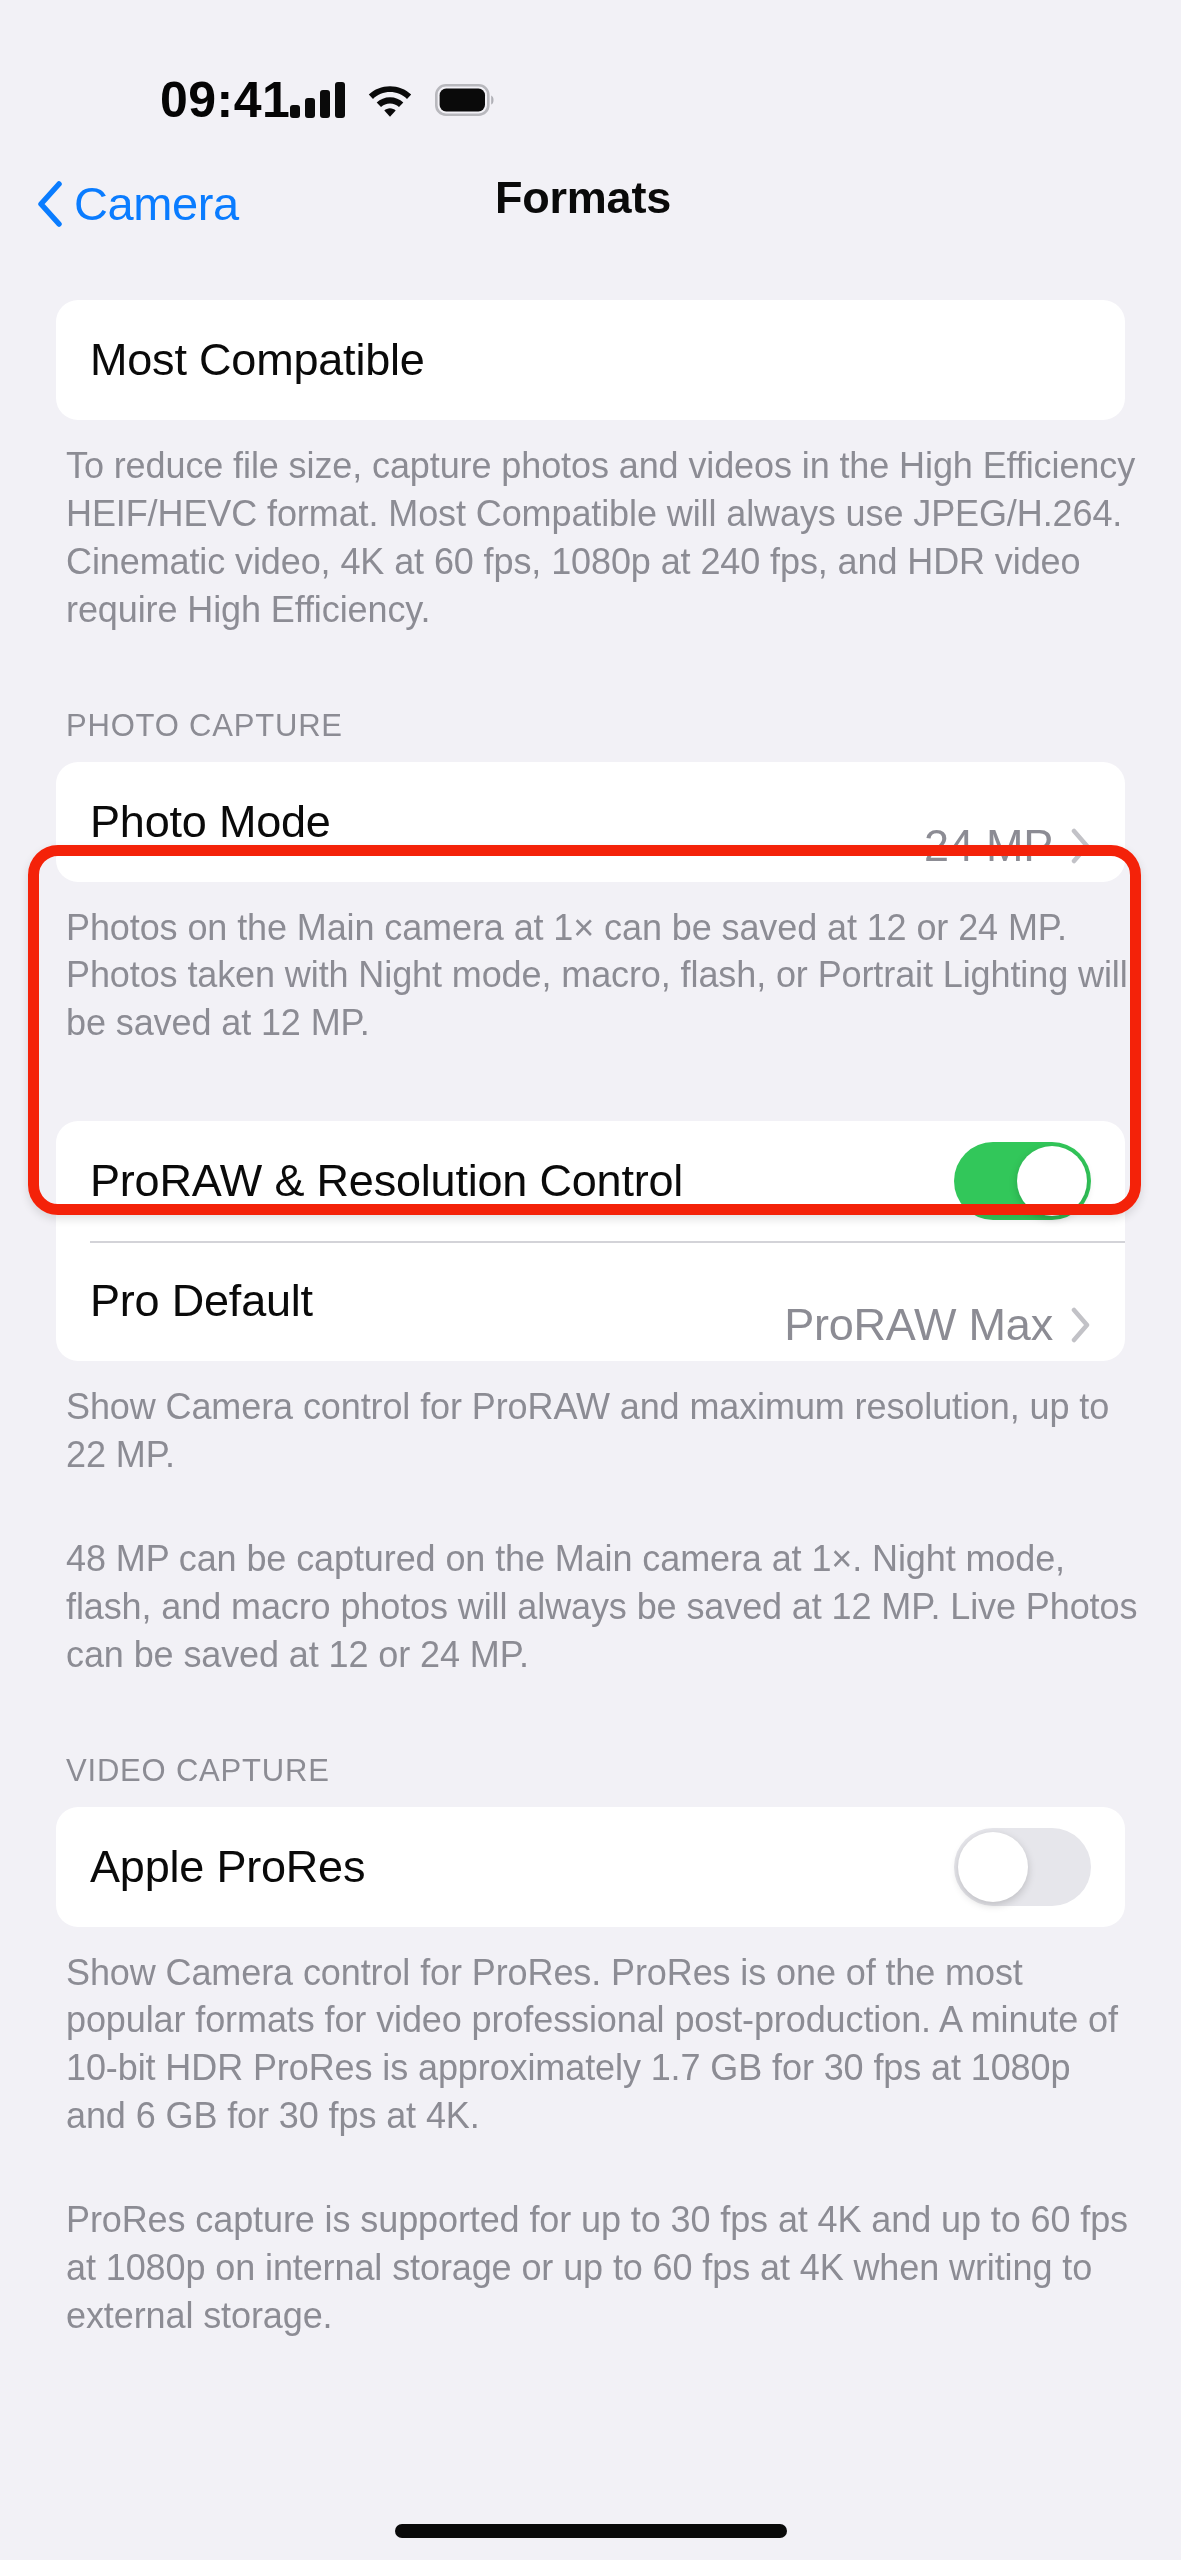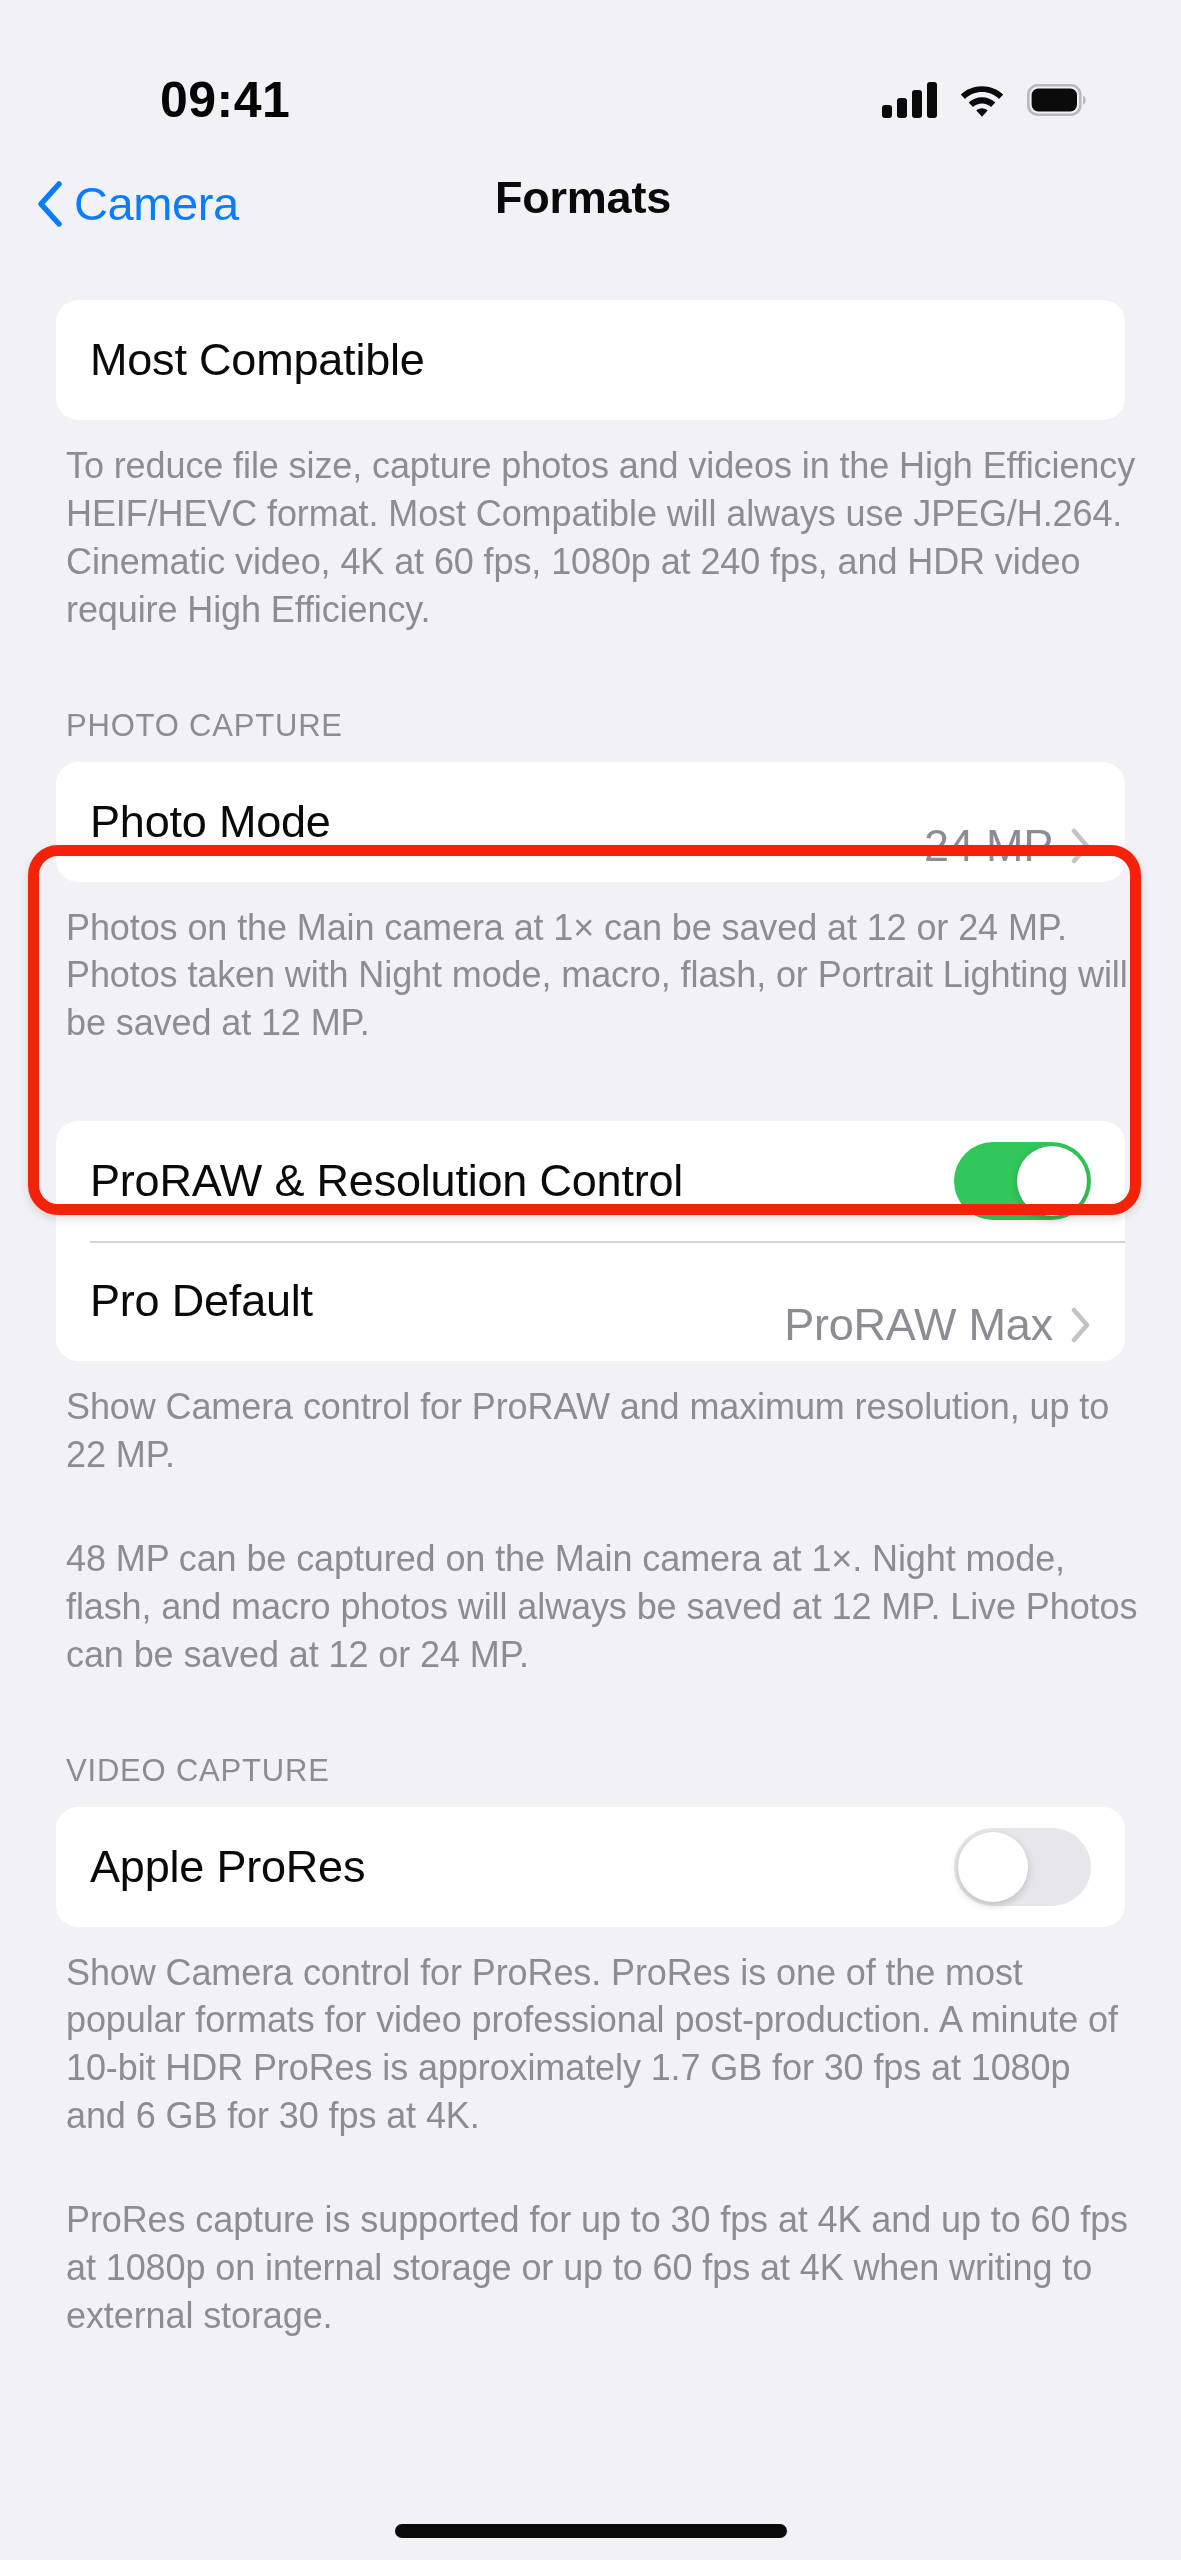--- a/index.html
+++ b/index.html
@@ -21,21 +21,21 @@
   }
 
   
   .status-bar {
     position: absolute;
     top: 0; left: 0;
     width: 1181px;
     height: 160px;
     display: flex;
     align-items: center;
-    justify-content: space-between;
+    justify-content: flex-start;
     padding: 40px 78px 0 78px;
   }
   .status-time {
     font-size: 50px;
     font-weight: 700;
     color: #050505;
     letter-spacing: 0.5px;
     margin-left: 82px;
   }
   .status-icons {

